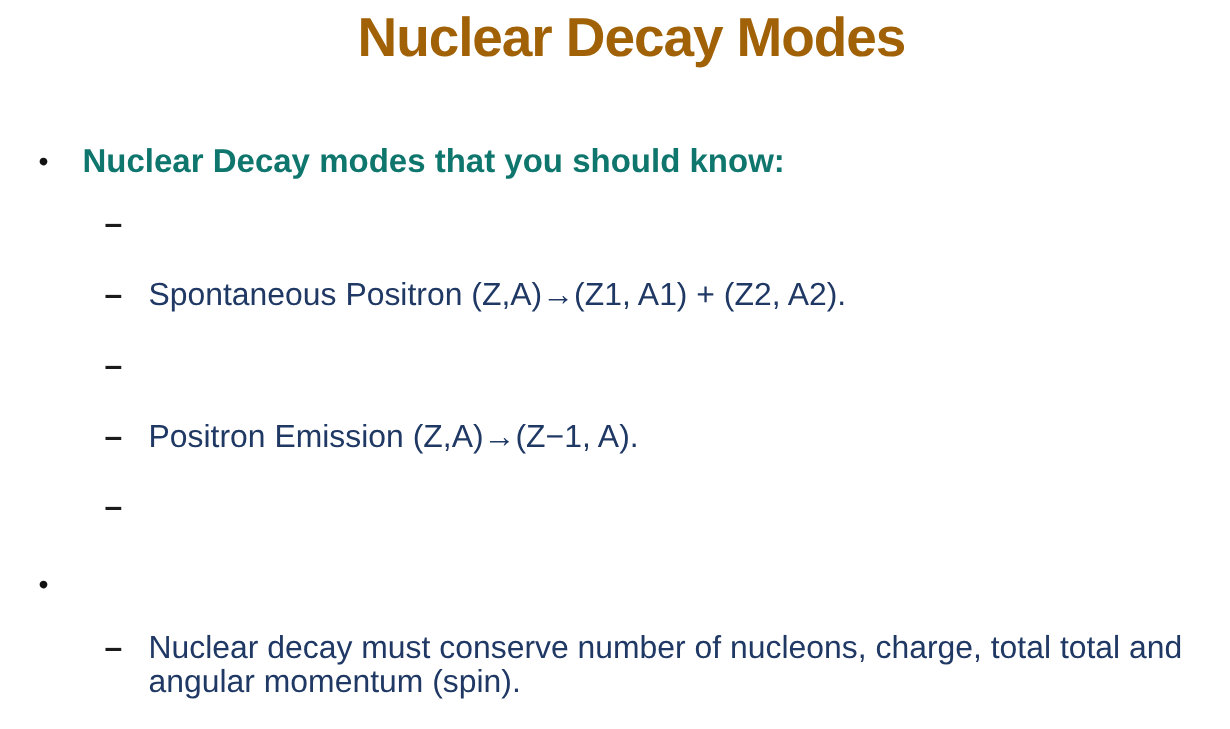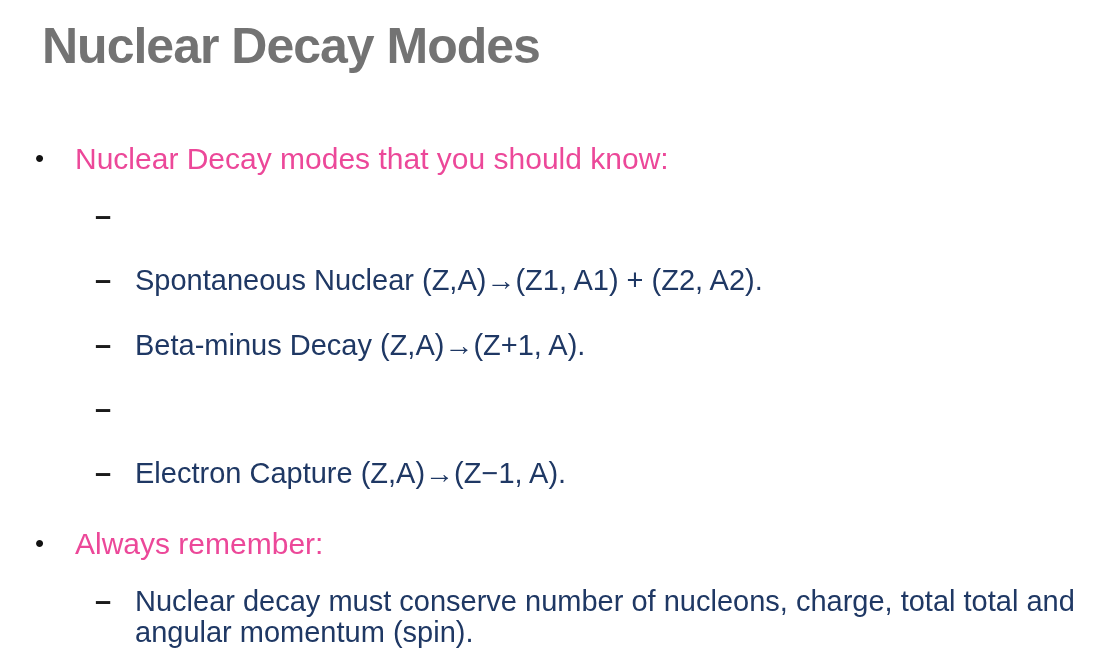--- a/index.html
+++ b/index.html
@@ -9,27 +9,28 @@
   }
   .slide {
     position: relative;
     width: 1118px;
     height: 663px;
     background: #ffffff;
     overflow: hidden;
     font-family: "Liberation Sans", sans-serif;
   }
   .slide-title {
-    margin: 12px;
+    margin: 0;
     padding: 6px 0 0 30px;
     font-size: 50px;
     line-height: 1.12;
     font-weight: bold;
-    color: #737373;
+    color: #a16207;
     letter-spacing: -1px;
+    text-align: center;
   }
   .content {
     color: #1f3864;
   }
   .l1-row {
     display: flex;
     align-items: flex-start;
     margin-left: 35px;
     font-size: 30px;
     line-height: 1.1;
@@ -40,21 +41,22 @@
   .l1-row.second {
     margin-top: 37px;
   }
   .l1-marker {
     flex: 0 0 40px;
     color: #121212;
     font-size: 26px;
     line-height: 33px;
   }
   .l1-text {
-    color: #ec4899;
+    color: #0f766e;
+    font-weight: bold;
   }
   .l2-row {
     display: flex;
     align-items: flex-start;
     margin-left: 95px;
     margin-top: 33px;
     font-size: 29px;
     line-height: 1.08;
   }
   .l2-row.tight {
@@ -83,40 +85,38 @@
       <span class="l1-marker">•</span>
       <span class="l1-text">Nuclear Decay modes that you should know:</span>
     </div>
 
     <div class="l2-row tight">
       <span class="l2-marker">–</span>
     </div>
 
     <div class="l2-row">
       <span class="l2-marker">–</span>
-      <span class="l2-text">Spontaneous Nuclear (Z,A)→(Z1, A1) + (Z2, A2).</span>
-    </div>
-
-    <div class="l2-row">
-      <span class="l2-marker">–</span>
-      <span class="l2-text">Beta-minus Decay (Z,A)→(Z+1, A).</span>
+      <span class="l2-text">Spontaneous Positron (Z,A)→(Z1, A1) + (Z2, A2).</span>
     </div>
 
     <div class="l2-row">
       <span class="l2-marker">–</span>
     </div>
 
     <div class="l2-row">
       <span class="l2-marker">–</span>
-      <span class="l2-text">Electron Capture (Z,A)→(Z−1, A).</span>
+      <span class="l2-text">Positron Emission (Z,A)→(Z−1, A).</span>
+    </div>
+
+    <div class="l2-row">
+      <span class="l2-marker">–</span>
     </div>
 
     <div class="l1-row second">
       <span class="l1-marker">•</span>
-      <span class="l1-text">Always remember:</span>
     </div>
 
     <div class="l2-row tight">
       <span class="l2-marker">–</span>
       <span class="l2-text">Nuclear decay must conserve number of nucleons, charge, total total and angular momentum (spin).</span>
     </div>
 
   </div>
 </div>
 

